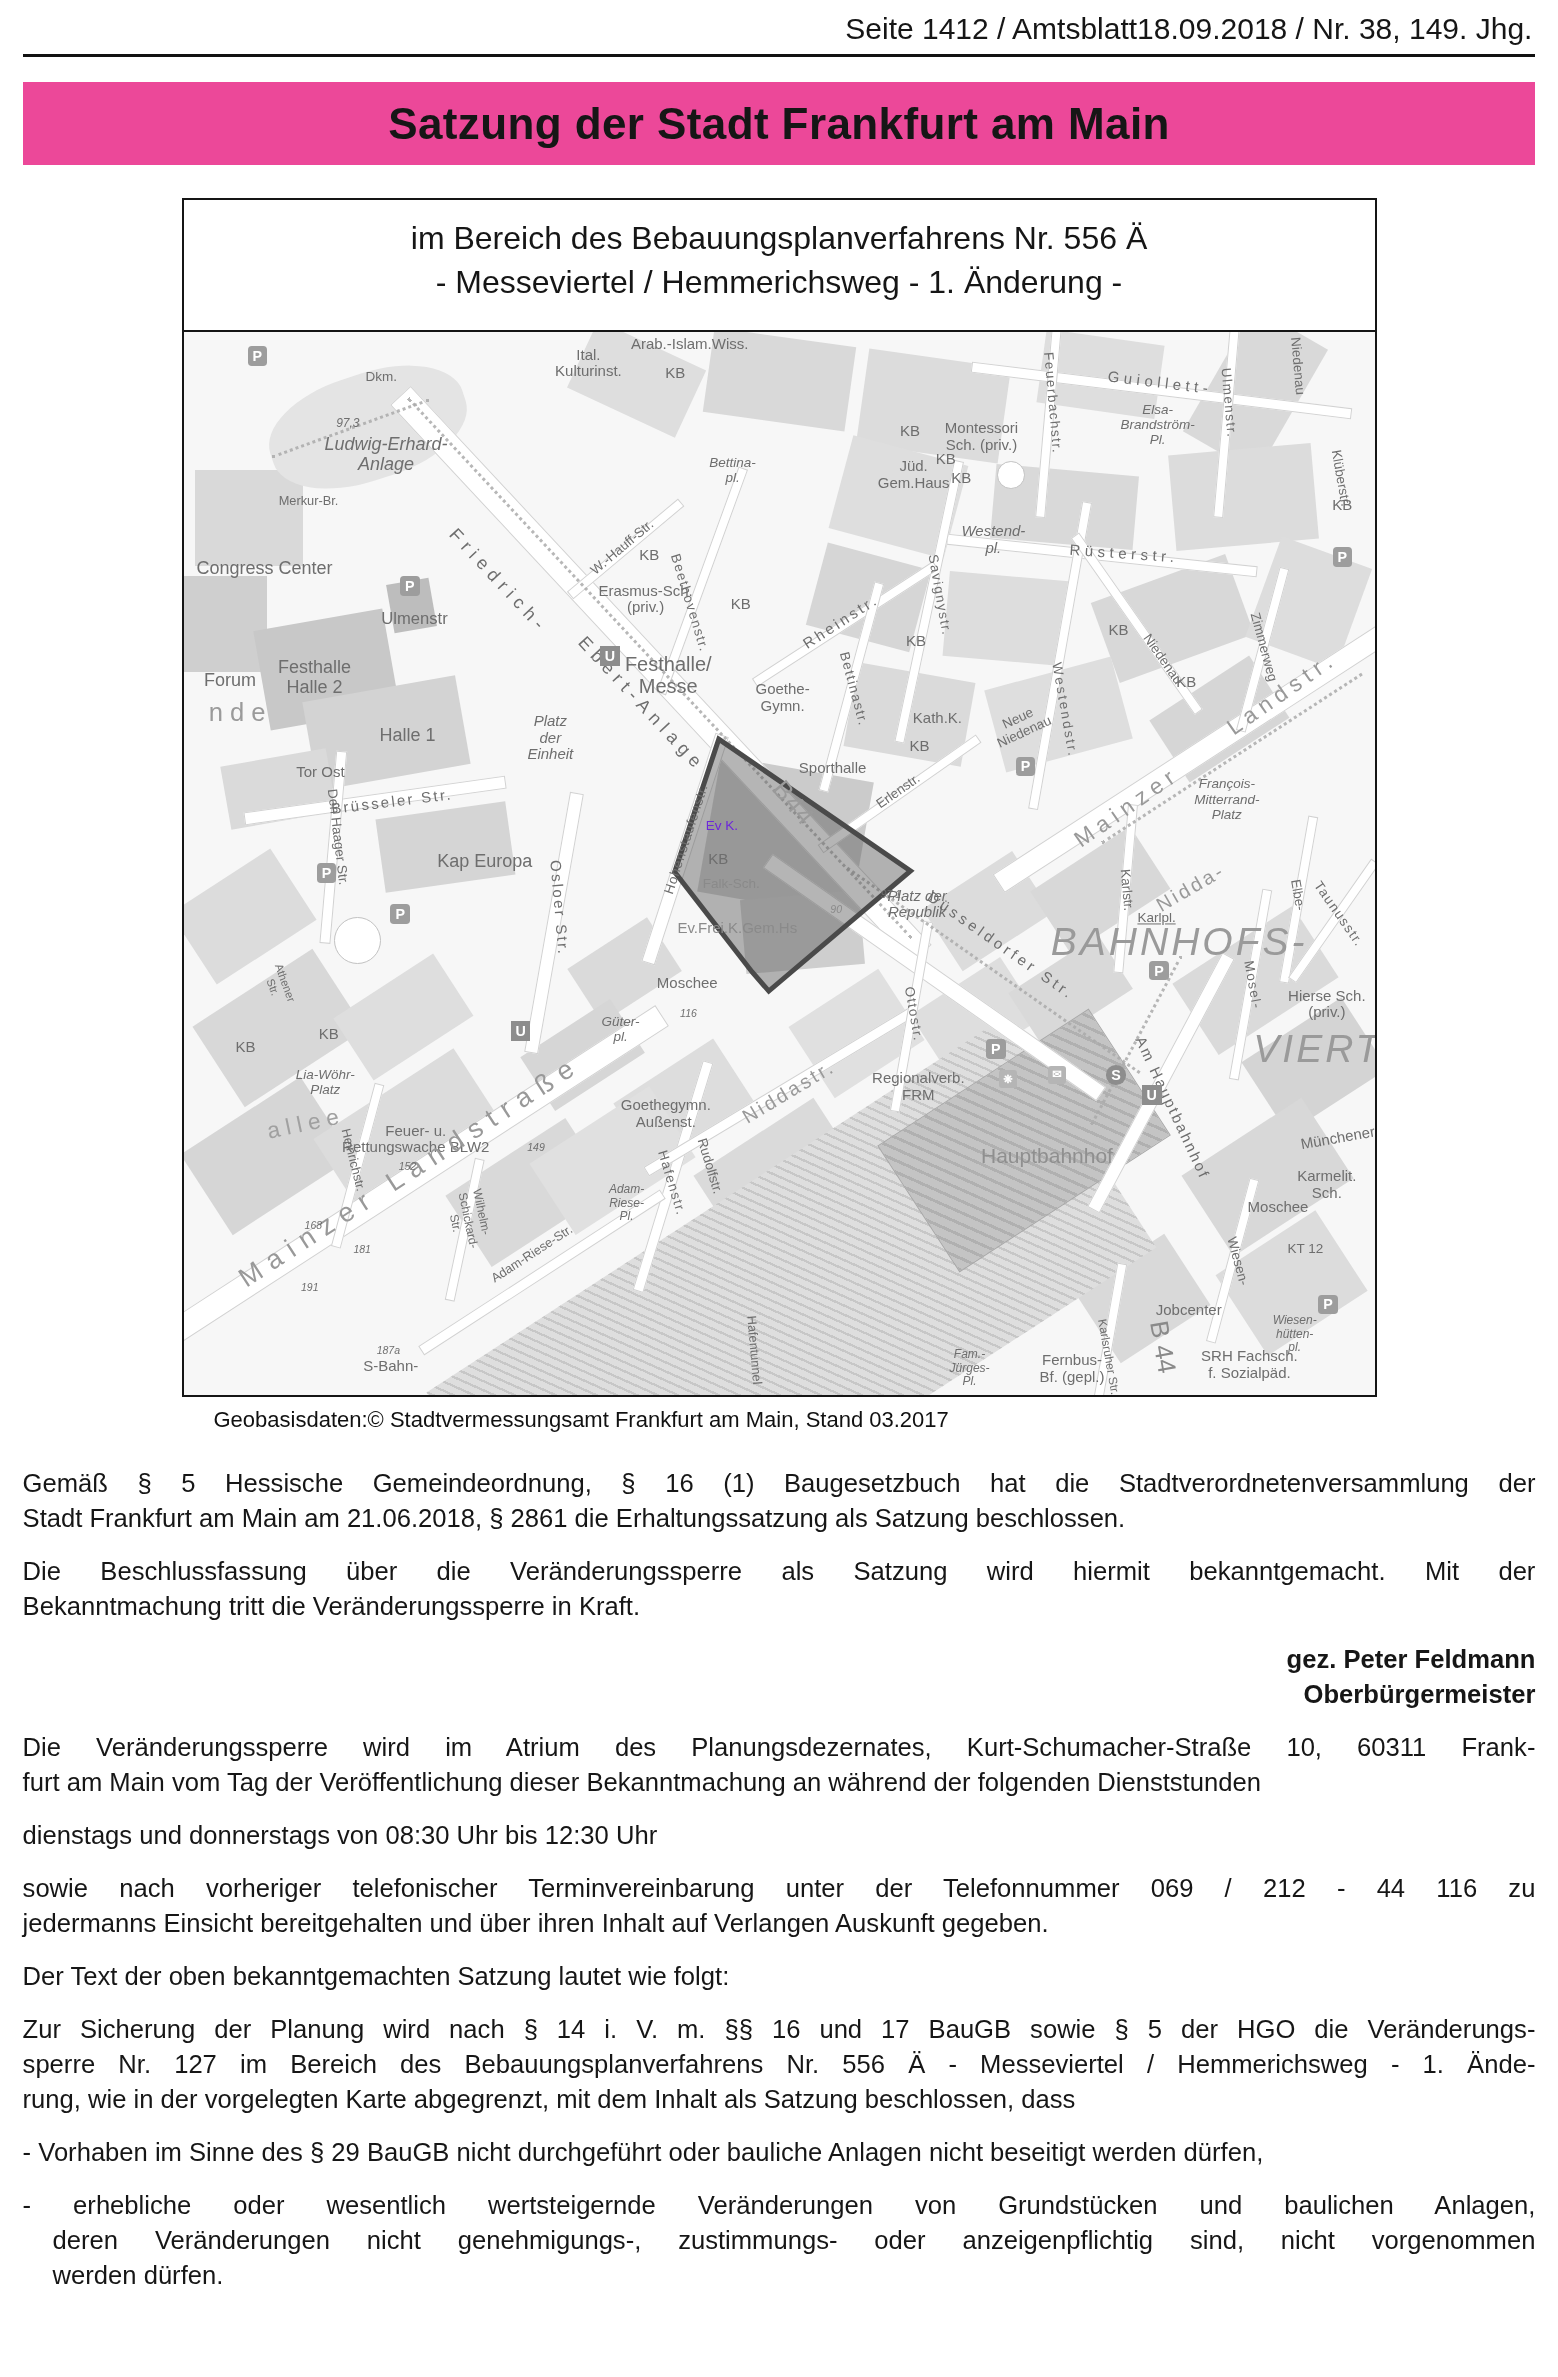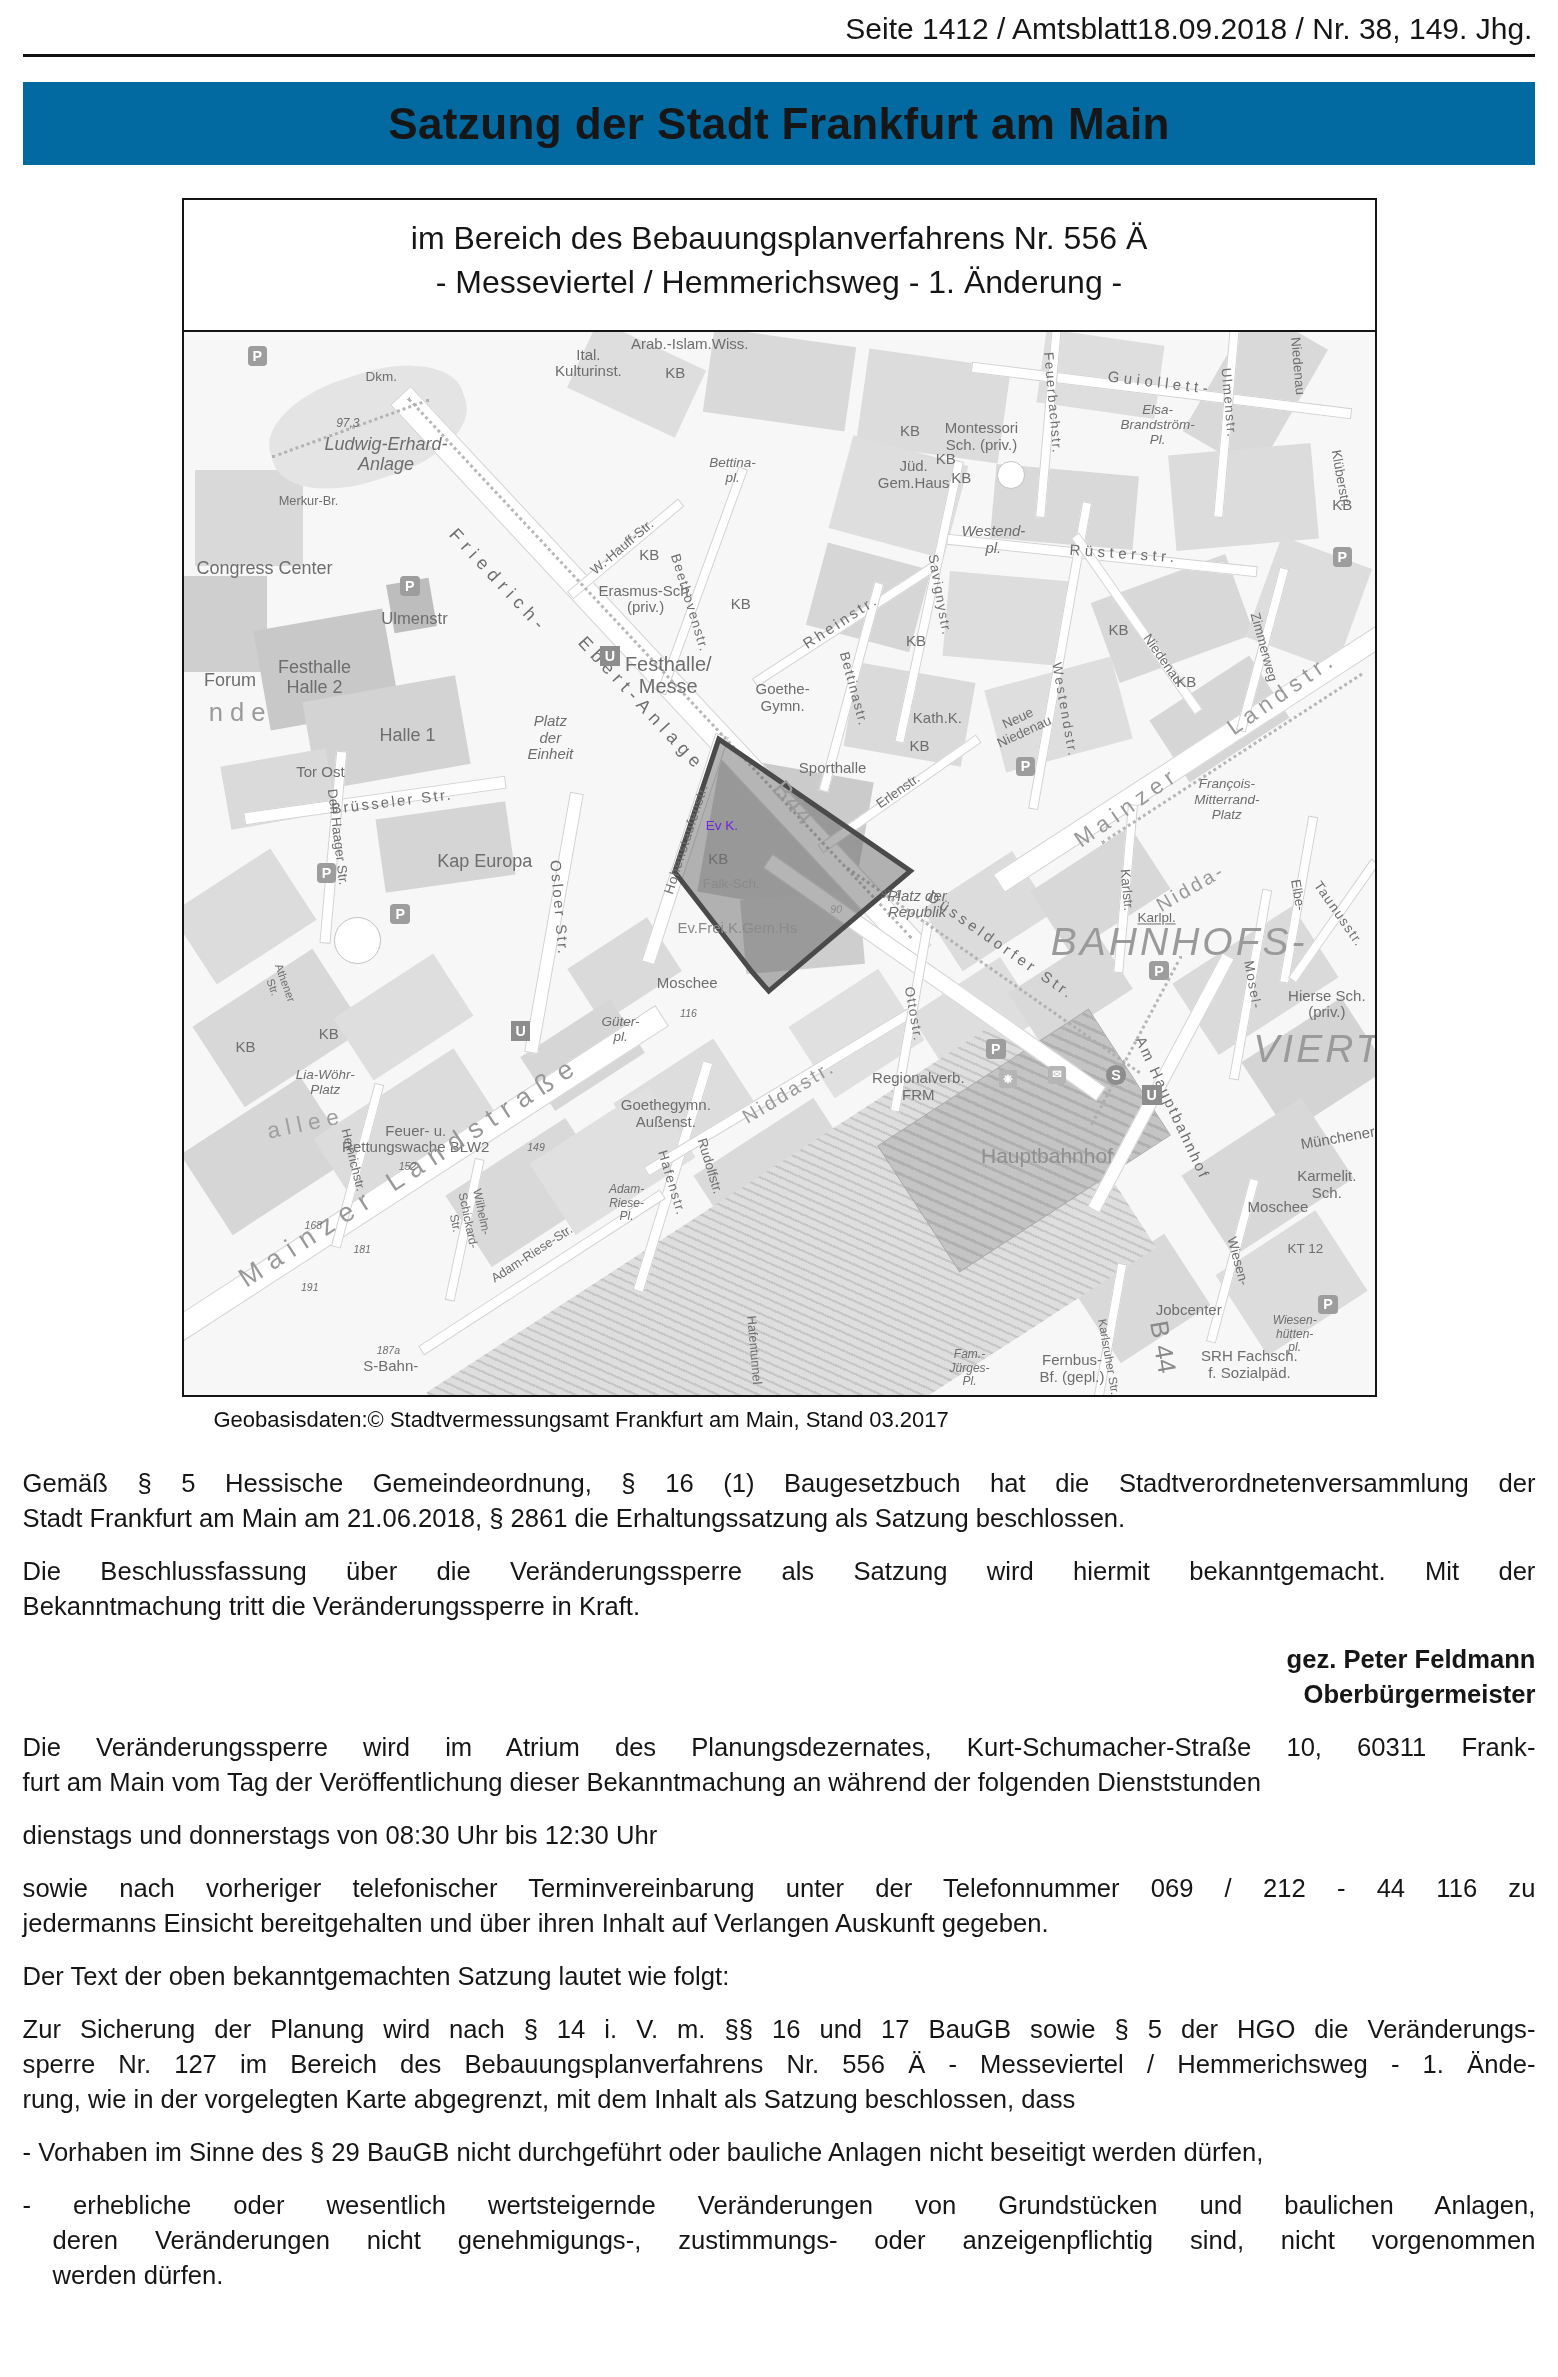--- a/index.html
+++ b/index.html
@@ -36,21 +36,21 @@
 </head>
 <body>
 
 <div class="content">
 
   <div class="pagehead">
     <span>Seite 1412 / Amtsblatt</span>
     <span>18.09.2018 / Nr. 38, 149. Jhg.</span>
   </div>
 
-  <div class="banner" style="background: #0369a1;">
+  <div class="banner" style="background: #ec4899;">
     <span>Satzung der Stadt Frankfurt am Main</span>
   </div>
 
   <div class="nbox">
     <div class="nbox-head">
       <div class="bt2">im Bereich des Bebauungsplanverfahrens Nr. 556 Ä</div>
       <div class="bt2">- Messeviertel / Hemmerichsweg - 1. Änderung -</div>
     </div>
     <div class="map" id="map">
         <div class="blk" style="left: 1%; top: 13%; width: 9%; height: 9%; background: rgb(217, 217, 217); transform: rotate(0deg);"></div>

